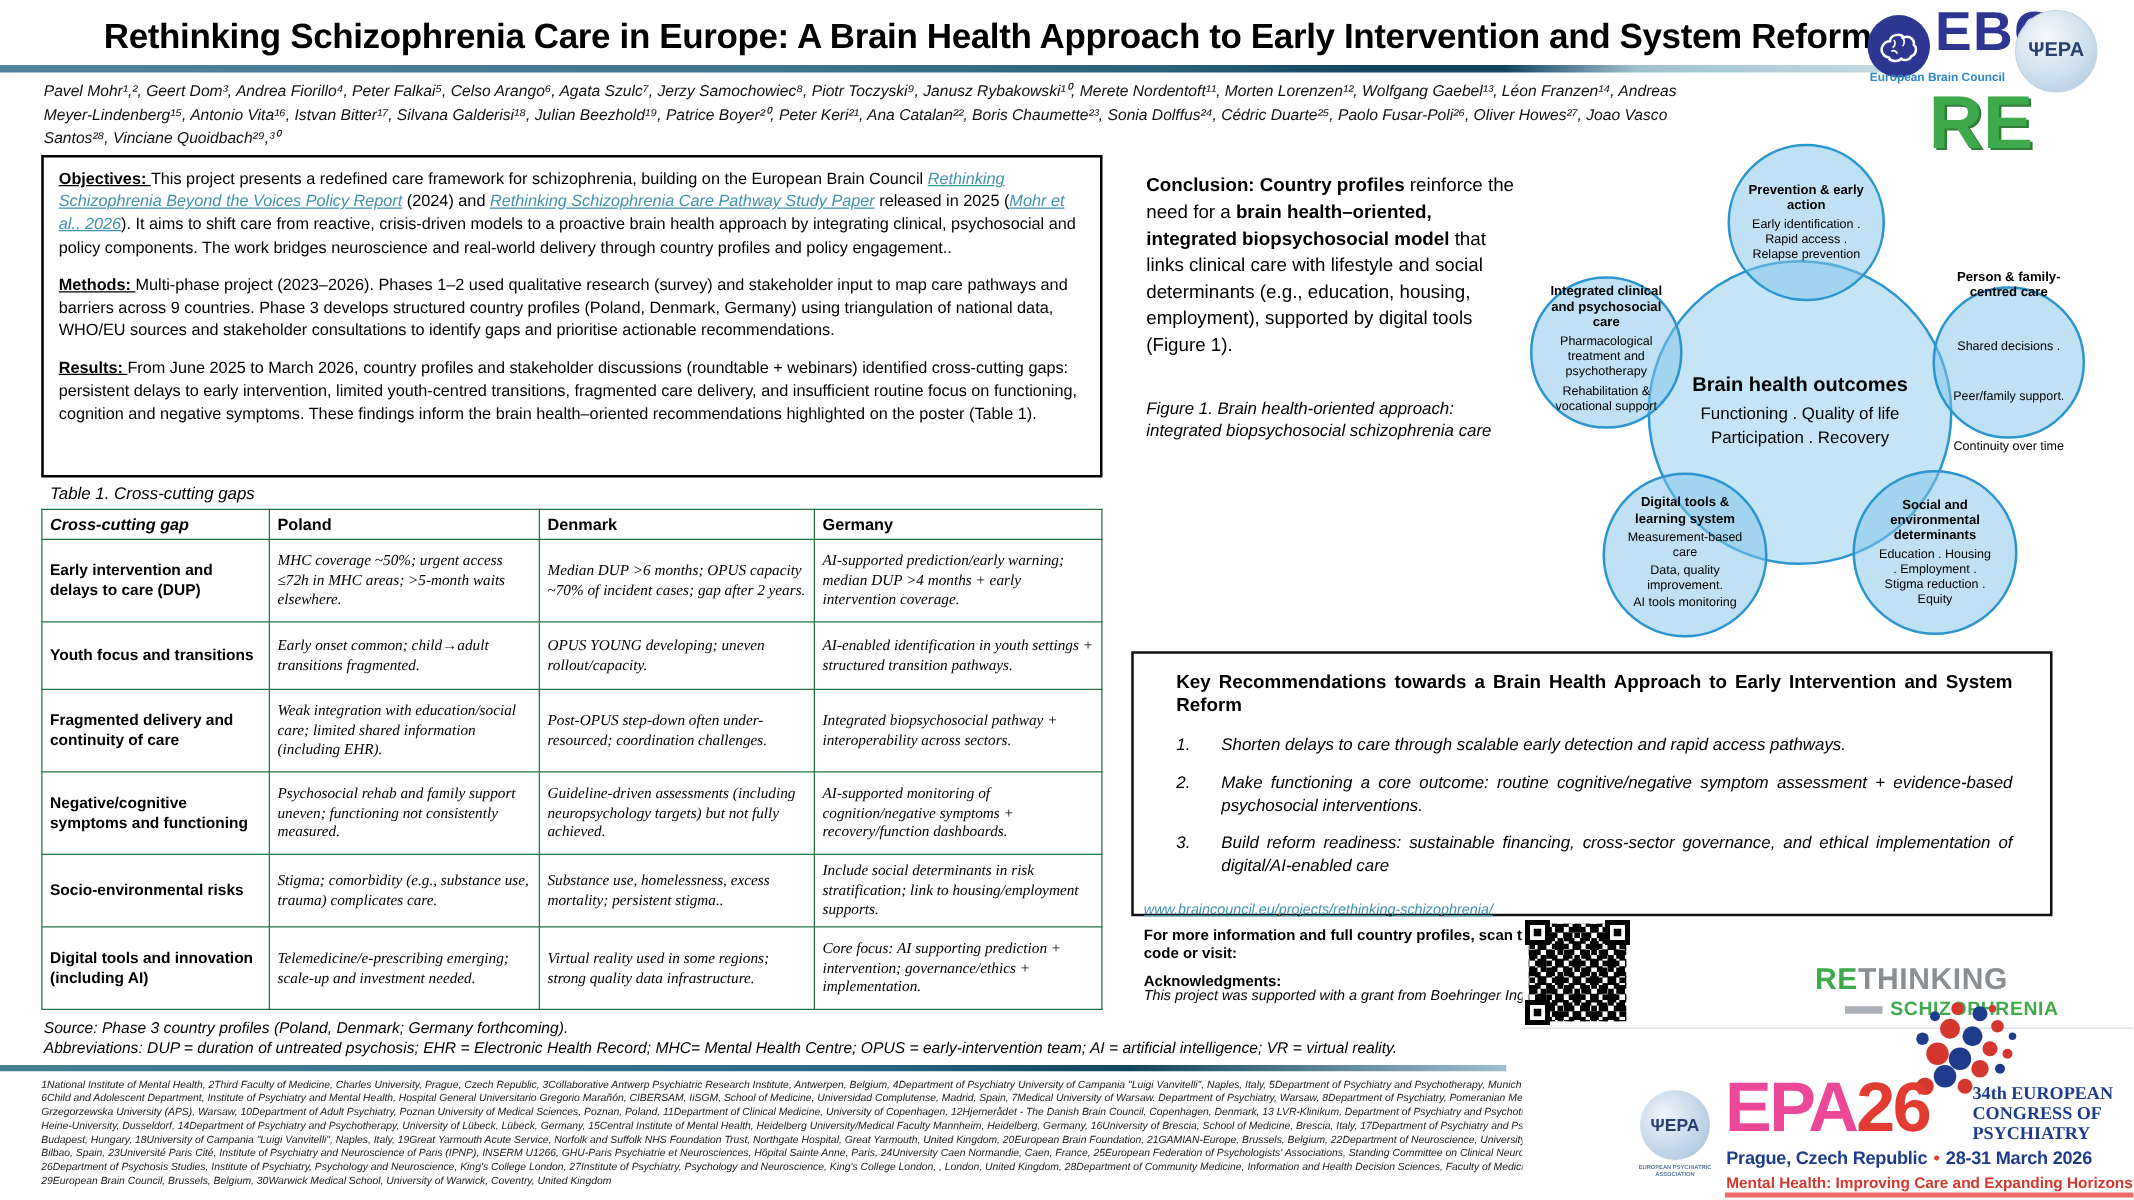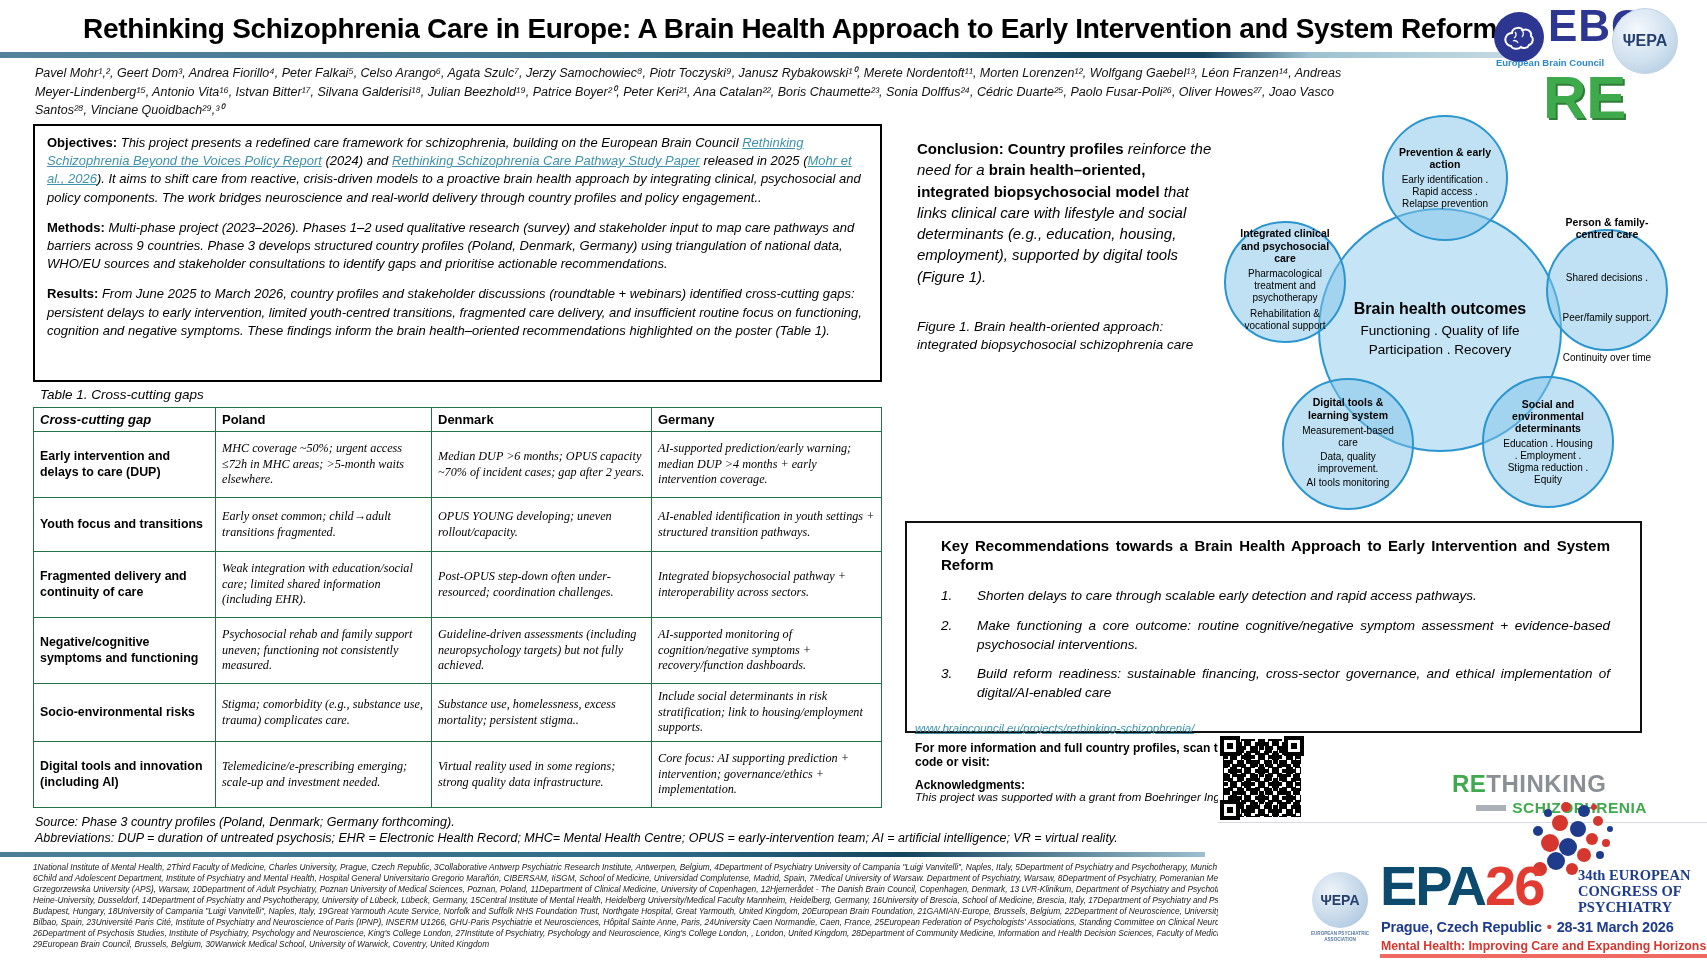--- a/index.html
+++ b/index.html
@@ -19,22 +19,22 @@
   .epa-globe{position:absolute;left:1612px;top:8px;width:64px;height:64px;border-radius:50%;border:1px solid #c2d4e4;
       background:radial-gradient(circle at 38% 32%,#f4f8fc,#cfe0ee 55%,#a9c4dc);
       display:flex;align-items:center;justify-content:center;font-size:16px;font-weight:bold;color:#27406f;}
   .re-big{position:absolute;left:1543px;top:68px;font-size:60px;font-weight:bold;color:#3faa4c;line-height:1;
       text-shadow:2px 2px 0 #2f7d38;}
 
   
   .omr-box{position:absolute;left:33px;top:124px;width:849px;height:258px;border:2px solid #000;box-sizing:border-box;
       padding:8px 12px 6px 12px;font-size:13px;line-height:1.4;overflow:hidden;}
   .omr-box p{margin:0 0 12px 0;}
-  .lbl{font-weight:bold;font-style:normal;}
-  .it{font-style:italic;}
+  .lbl{font-weight:bold;font-style:normal;text-decoration:underline;}
+  .it{}
   .link{color:#4093ab;text-decoration:underline;font-style:italic;cursor:pointer;}
 
   
   .table-caption{position:absolute;left:40px;top:387px;font-size:13.5px;font-style:italic;}
   .gaps-table{position:absolute;left:33px;top:407px;width:848px;border-collapse:collapse;table-layout:fixed;}
   .gaps-table th,.gaps-table td{border:1.6px solid #217346;padding:2px 6px;vertical-align:middle;text-align:left;}
   .gaps-table th{font-size:13px;font-weight:bold;}
   .gaps-table th.h-gap{font-weight:bold;font-style:italic;}
   .gaps-table td.gap{font-weight:bold;font-size:12.4px;line-height:1.25;}
   .gaps-table td.val{font-style:italic;font-size:12.2px;line-height:1.3;font-family:Liberation Serif, serif;}
@@ -101,21 +101,21 @@
 
   
   .epa-banner{position:absolute;left:1218px;top:822px;width:489px;height:138px;background:#fff;border-top:1px solid #d5dbe2;}
   .epa-dots{position:absolute;left:1526px;top:799px;}
   .epa-circle{position:absolute;left:1312px;top:872px;width:56px;height:56px;border-radius:50%;
       background:radial-gradient(circle at 35% 35%,#eef4fa,#b9cfe4 70%,#9db8d4);
       display:flex;align-items:center;justify-content:center;font-weight:bold;color:#27406f;font-size:14px;}
   .epa-assoc{position:absolute;left:1305px;top:931px;width:70px;font-size:4.6px;font-weight:bold;color:#5a7aa0;
       text-align:center;line-height:1.3;}
   .epa26-text{position:absolute;left:1380px;top:858px;font-size:56px;font-weight:bold;letter-spacing:-2px;line-height:1;}
-  .epa26-epa{color:#0c4a6e;}
+  .epa26-epa{color:#ec4899;}
   .epa26-num{color:#e23b32;}
   .congress{position:absolute;left:1578px;top:867px;width:124px;font-family:"Liberation Serif",serif;font-weight:bold;
       font-size:14.5px;line-height:1.12;color:#1f3c8c;}
   .venue-line{position:absolute;left:1381px;top:919px;font-size:14.5px;font-weight:bold;color:#1f3c8c;letter-spacing:-.2px;white-space:nowrap;}
   .venue-bullet{color:#e23b32;margin:0 5px;}
   .tagline{position:absolute;left:1381px;top:939px;font-size:12.3px;font-weight:bold;color:#d5372f;white-space:nowrap;}
   .red-strip{position:absolute;left:1380px;top:954px;width:327px;height:4px;background:#ef6a62;}
 </style>
 </head>
 <body>

